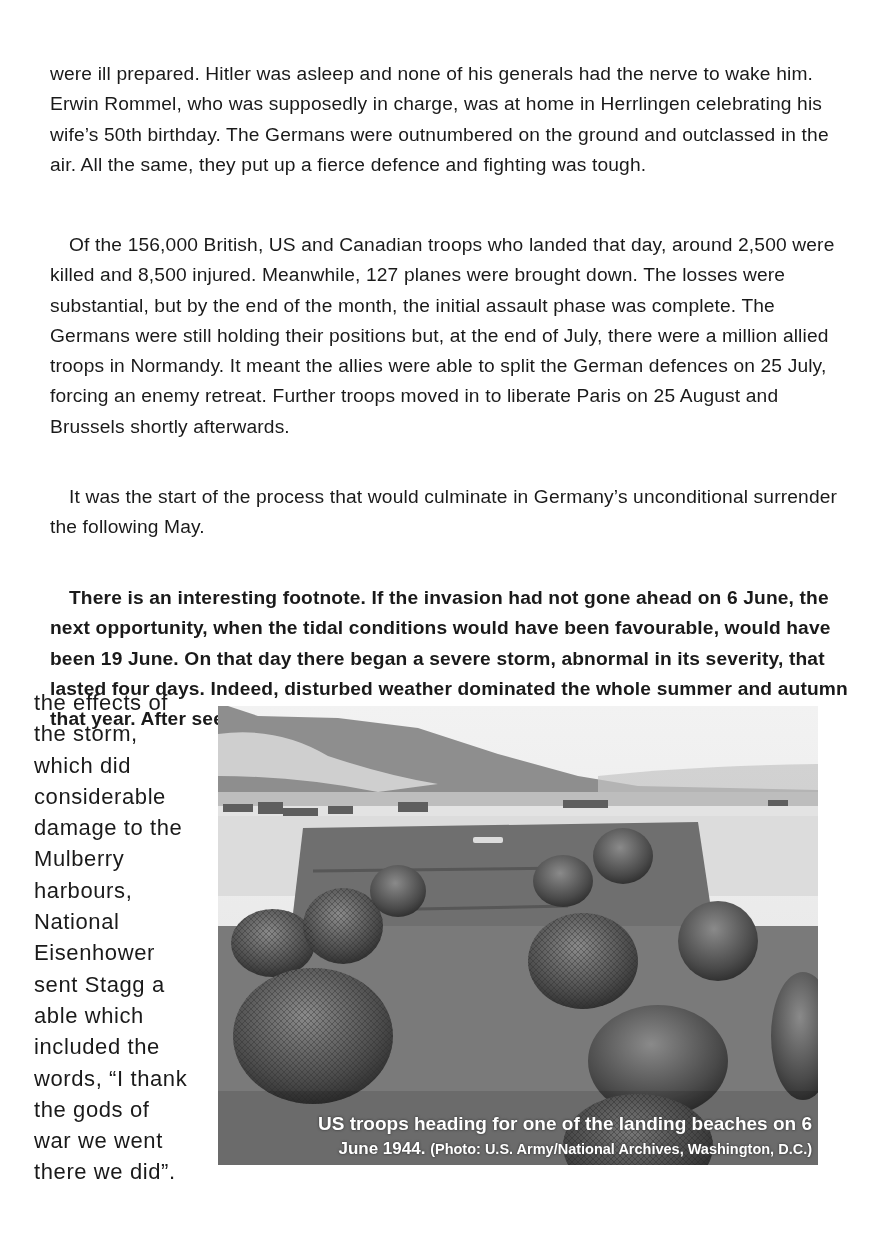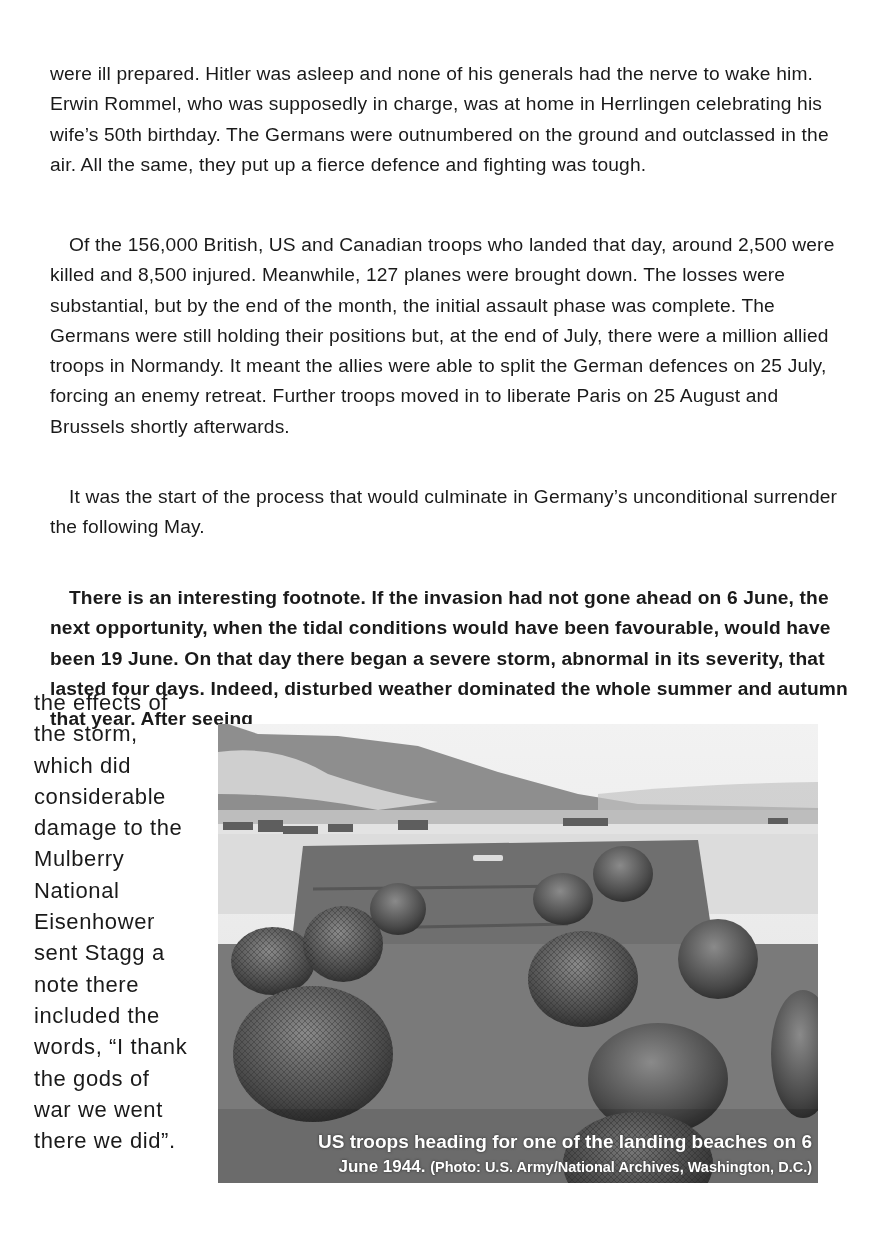--- a/index.html
+++ b/index.html
@@ -18,21 +18,21 @@
     .p3 { position: absolute; top: 466px; left: 0; width: 800px; text-indent: 19px; }
     .p4 { position: absolute; top: 567px; left: 0; width: 800px; text-indent: 19px; font-weight: bold; }
     .wrap-col {
       position: absolute; left: 34px; top: 687px; width: 175px;
       font-size: 22px; line-height: 31.3px; letter-spacing: 0.6px;
       font-family: "Liberation Sans", sans-serif; color: #1a1a1a;
     }
     .wrap-col span { display: block; white-space: nowrap; }
 
     .photo {
-      position: absolute; left: 218px; top: 724px; width: 600px; height: 459px;
+      position: absolute; left: 218px; top: 706px; width: 600px; height: 459px;
       overflow: hidden; background: #701a75;
     }
     .photo svg { position: absolute; left: 0; top: 0; width: 600px; height: 459px; }
     .caption {
       position: absolute; right: 6px; bottom: 4px; width: 600px;
       text-align: right; color: #ffffff; font-weight: bold;
       font-family: "Liberation Sans", sans-serif;
       text-shadow: 0 0 2px #333, 0 0 3px #555;
     }
     .caption .line1 { font-size: 19px; line-height: 26px; display: block; }
@@ -49,24 +49,25 @@
   <p class="para p4">There is an interesting footnote. If the invasion had not gone ahead on 6 June, the next opportunity, when the tidal conditions would have been favourable, would have been 19 June. On that day there began a severe storm, abnormal in its severity, that lasted four days.  Indeed, disturbed weather dominated the whole summer and autumn that year. After seeing</p>
 </div>
 
 <div class="wrap-col">
   <span>the effects of</span>
   <span>the storm,</span>
   <span>which did</span>
   <span>considerable</span>
   <span>damage to the</span>
   <span>Mulberry</span>
+  <span>harbours,</span>
   <span>National</span>
   <span>Eisenhower</span>
   <span>sent Stagg a</span>
-  <span>note there</span>
+  <span>able which</span>
   <span>included the</span>
   <span>words, “I thank</span>
   <span>the gods of</span>
   <span>war we went</span>
   <span>there we did”.</span>
 </div>
 
 <div class="photo" title="Black and white photograph of US troops in helmets aboard a landing craft approaching a beach with cliffs and smoke">
   <svg viewBox="0 0 600 459" preserveAspectRatio="none">
     <defs>

